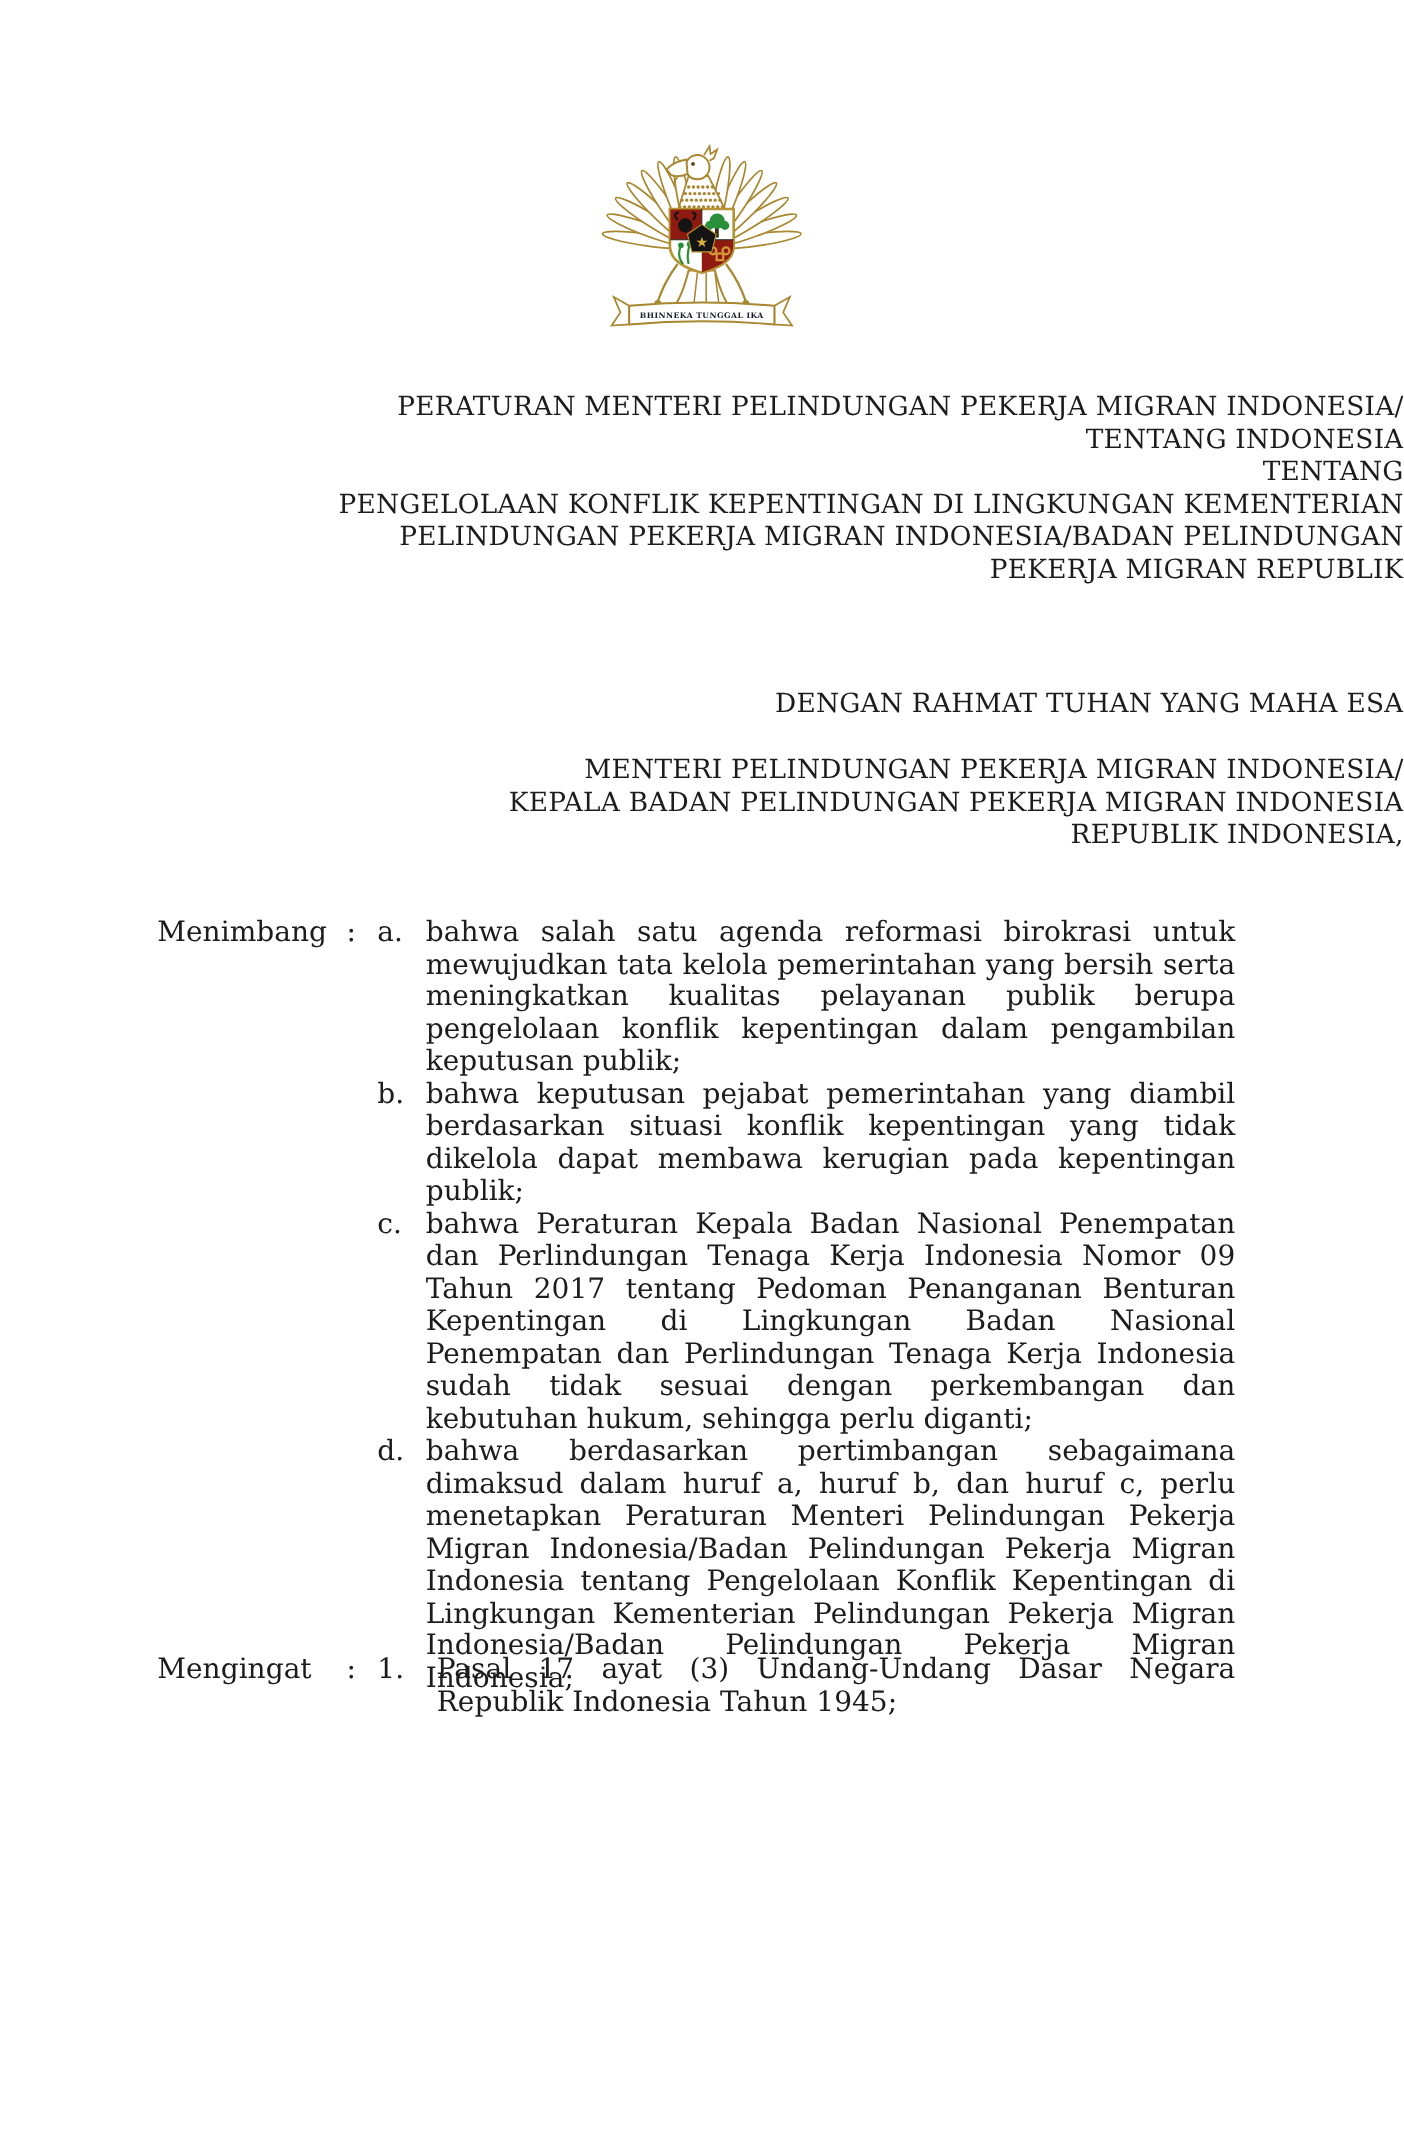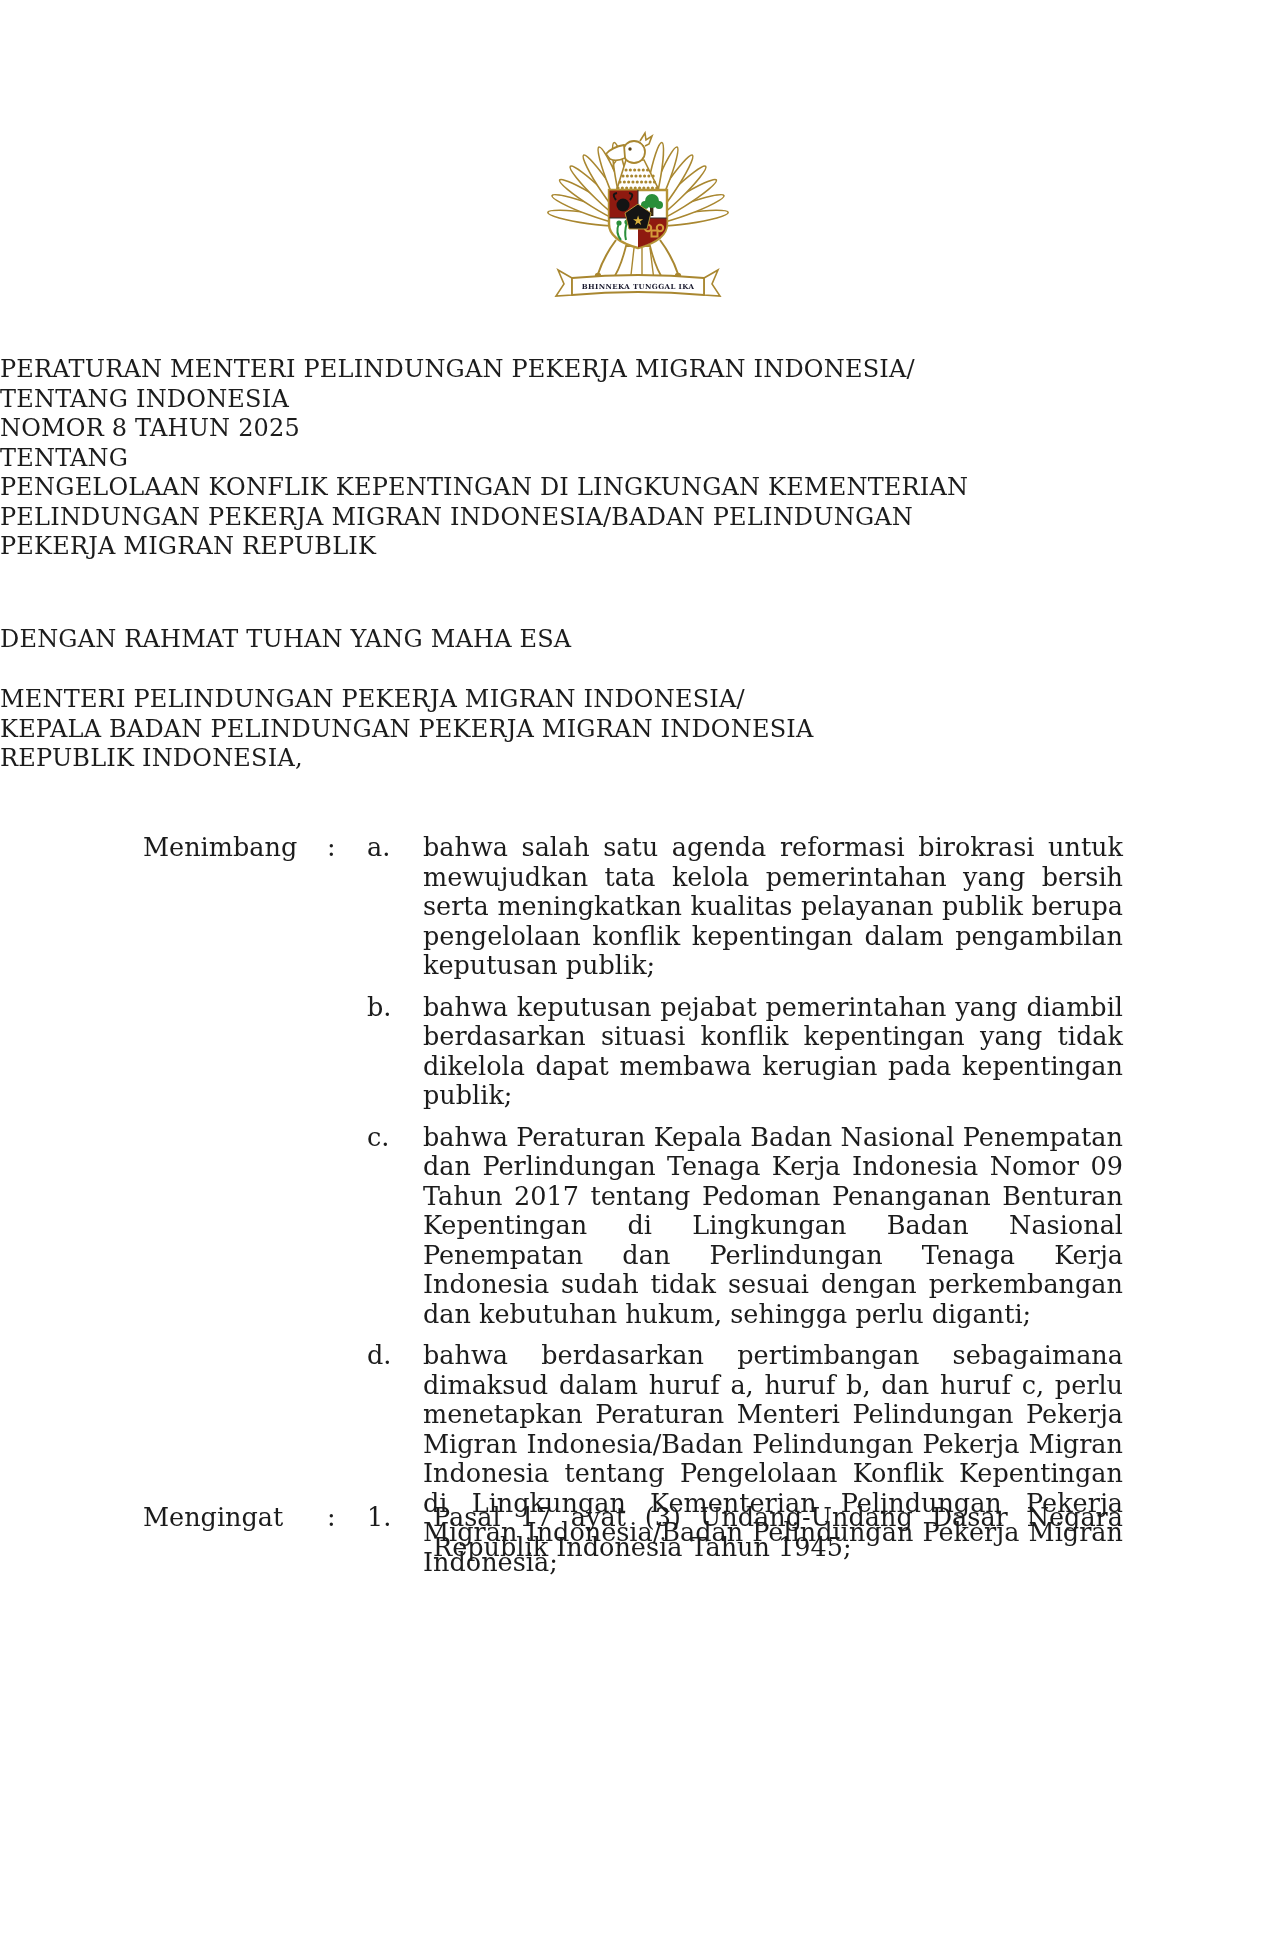--- a/index.html
+++ b/index.html
@@ -7,31 +7,31 @@
   .page{
     position:relative;
     width:1276px;
     height:1951px;
     margin:0 auto;
     background:#ffffff;
     font-family:"DejaVu Serif","Liberation Serif",serif;
     color:#1c1c1c;
     overflow:hidden;
   }
-  .centered{position:absolute;left:0;right:0;text-align:left;}
+  .centered{position:absolute;left:0;right:0;text-align:right;}
   .title-block{top:355px;font-size:24px;line-height:29.5px;letter-spacing:0.2px;}
   .title-block .line{white-space:nowrap;}
   .invocation{top:625px;font-size:24px;line-height:29.5px;letter-spacing:0.2px;}
   .authority{top:685px;font-size:24px;line-height:29.5px;letter-spacing:0.2px;}
   .authority .line{white-space:nowrap;}
   .hang{
     position:absolute;left:143px;right:153px;
     display:grid;
     grid-auto-flow:row;
-    font-size:25.5px;line-height:29.5px;gap:12px;
+    font-size:25.5px;line-height:29.5px;
   }
   .menimbang{top:833px;grid-template-columns:172px 28px 44px 1fr;}
   .mengingat{top:1503px;grid-template-columns:172px 28px 54px 1fr;}
   .c1{grid-column:1;}
   .c2{grid-column:2;}
   .c3{grid-column:3;}
   .c4{grid-column:4;}
   .justify{text-align:justify;text-justify:inter-word;}
   .emblem{
     position:absolute;top:128px;left:50%;
@@ -137,21 +137,20 @@
       <path d="M26 150 L12 142 L18 156 L10 168 L26 167 Z" fill="#ffffff" stroke="#a98730" stroke-width="1.6"></path>
       <path d="M158 150 L172 142 L166 156 L174 168 L158 167 Z" fill="#ffffff" stroke="#a98730" stroke-width="1.6"></path>
       <path d="M26 150 Q92 144 158 150 L158 167 Q92 161 26 167 Z" fill="#ffffff" stroke="#a98730" stroke-width="1.8"></path>
       <text class="motto-text" x="92" y="161" text-anchor="middle" font-size="7" fill="#1a1a2e">BHINNEKA TUNGGAL IKA</text>
     </g>
   </svg>
 
   <div class="centered title-block">
     <div class="line">PERATURAN MENTERI PELINDUNGAN PEKERJA MIGRAN INDONESIA/</div>
     <div class="line">TENTANG INDONESIA</div>
-    <div class="line">NOMOR 8 TAHUN 2025</div>
     <div class="line">TENTANG</div>
     <div class="line">PENGELOLAAN KONFLIK KEPENTINGAN DI LINGKUNGAN KEMENTERIAN</div>
     <div class="line">PELINDUNGAN PEKERJA MIGRAN INDONESIA/BADAN PELINDUNGAN</div>
     <div class="line">PEKERJA MIGRAN REPUBLIK</div>
   </div>
 
   <div class="centered authority">
     <div class="line">MENTERI PELINDUNGAN PEKERJA MIGRAN INDONESIA/</div>
     <div class="line">KEPALA BADAN PELINDUNGAN PEKERJA MIGRAN INDONESIA</div>
     <div class="line">REPUBLIK INDONESIA,</div>

